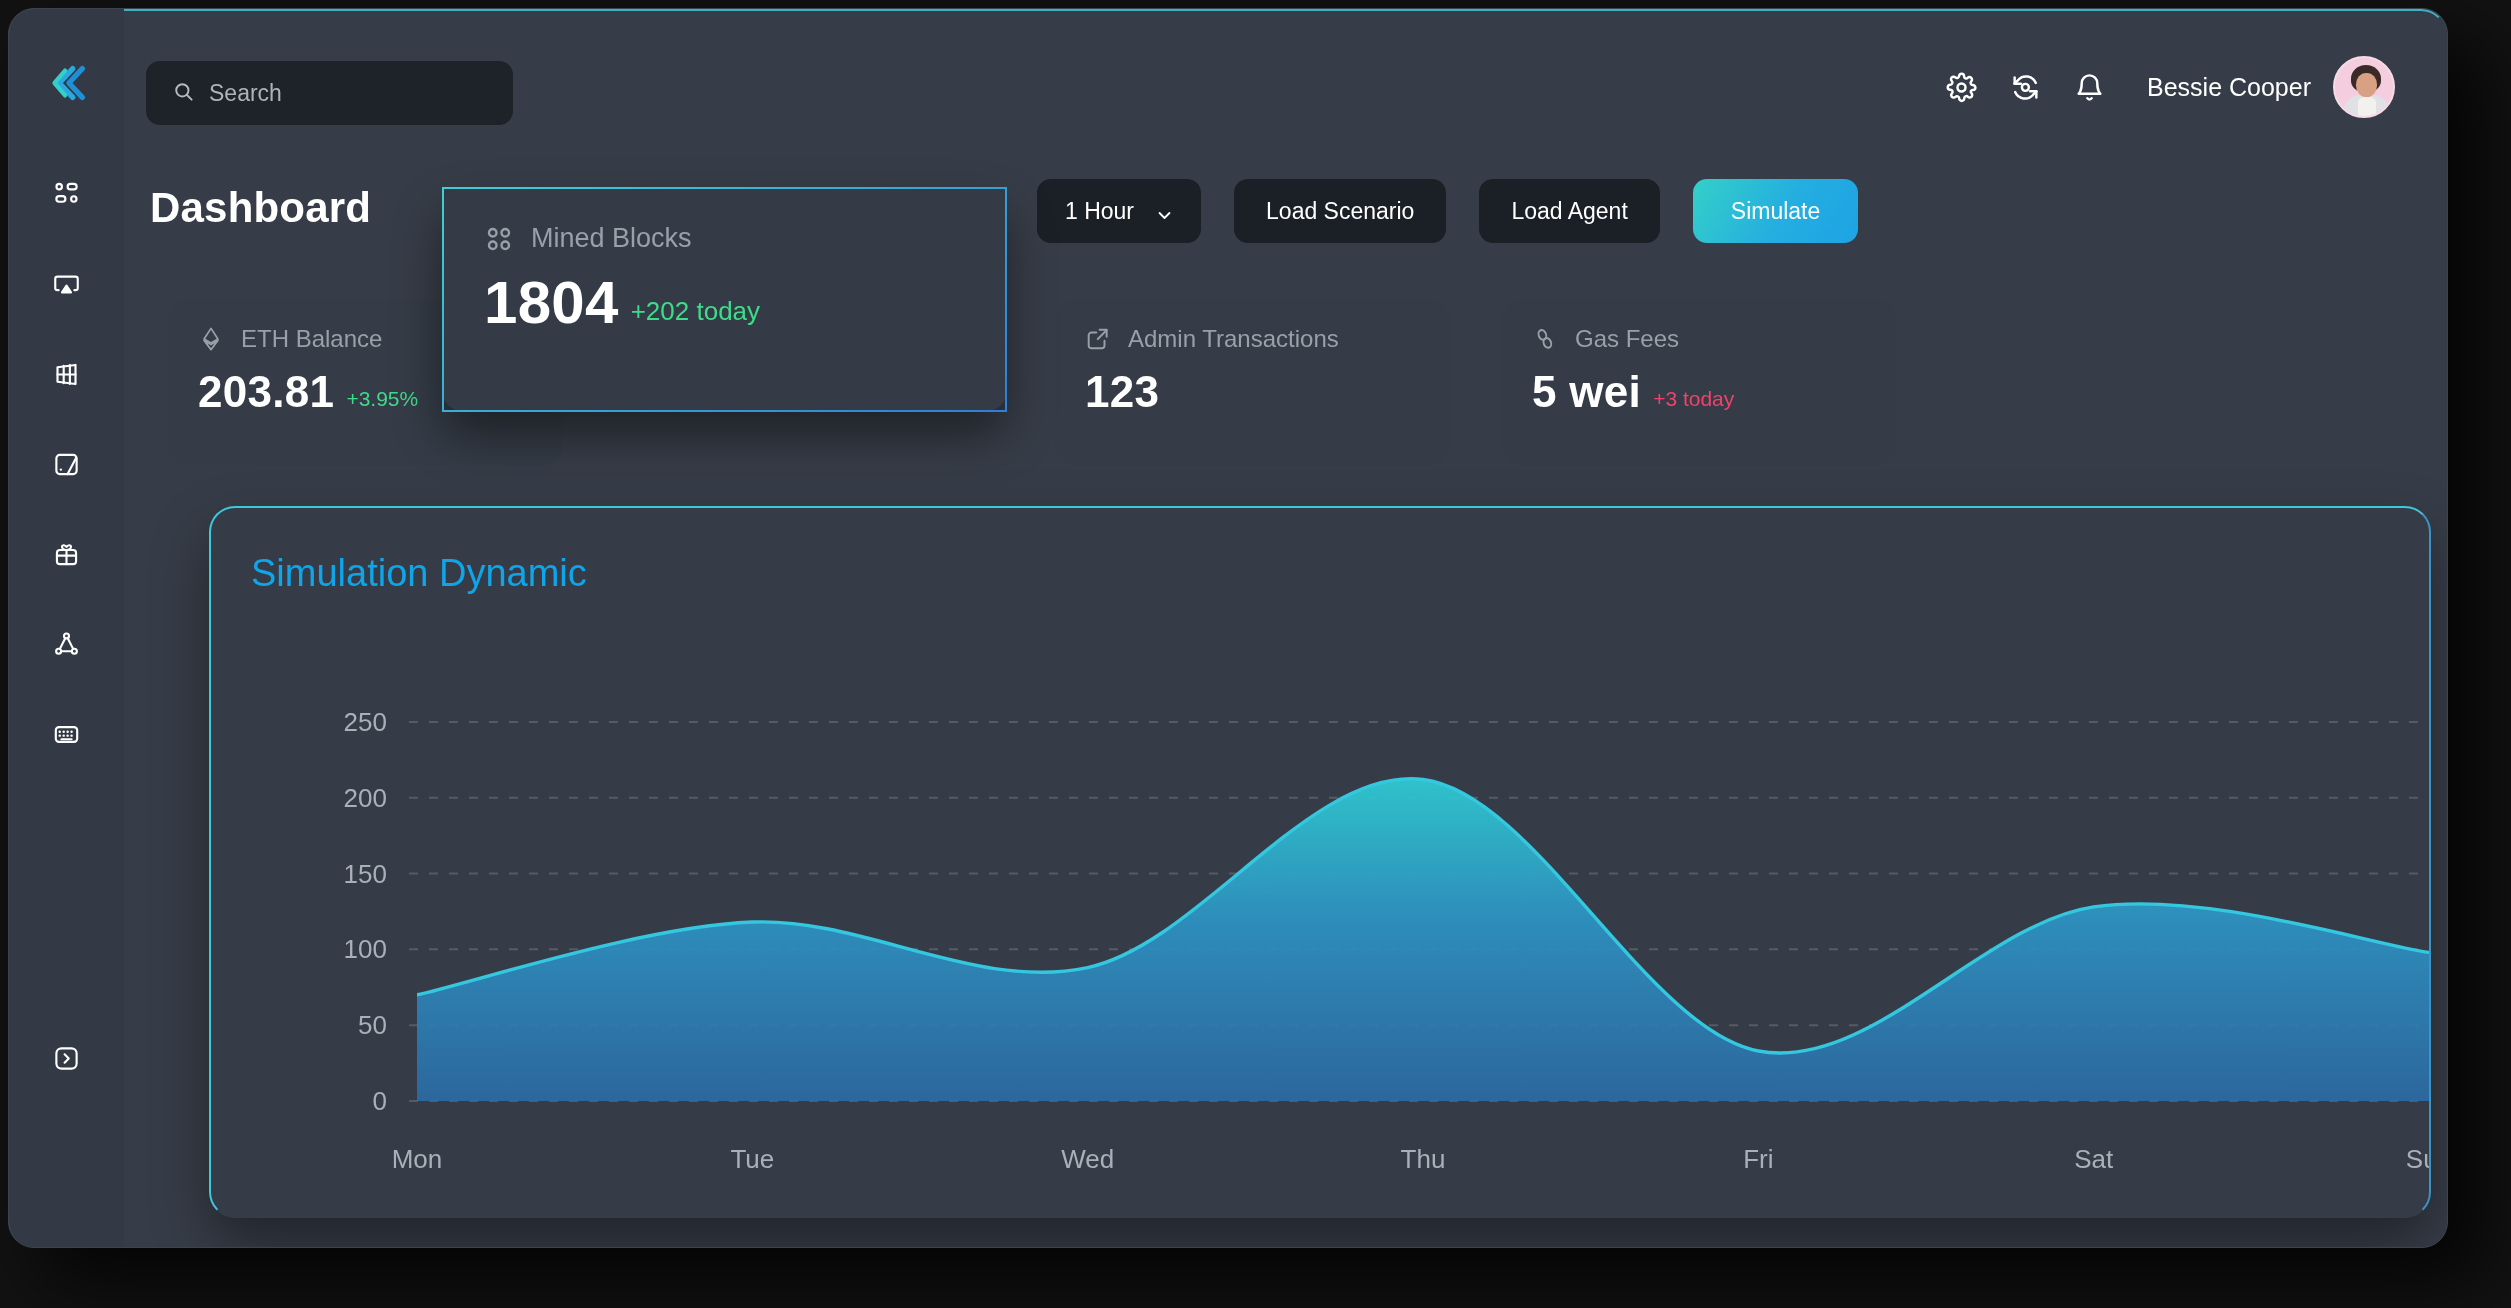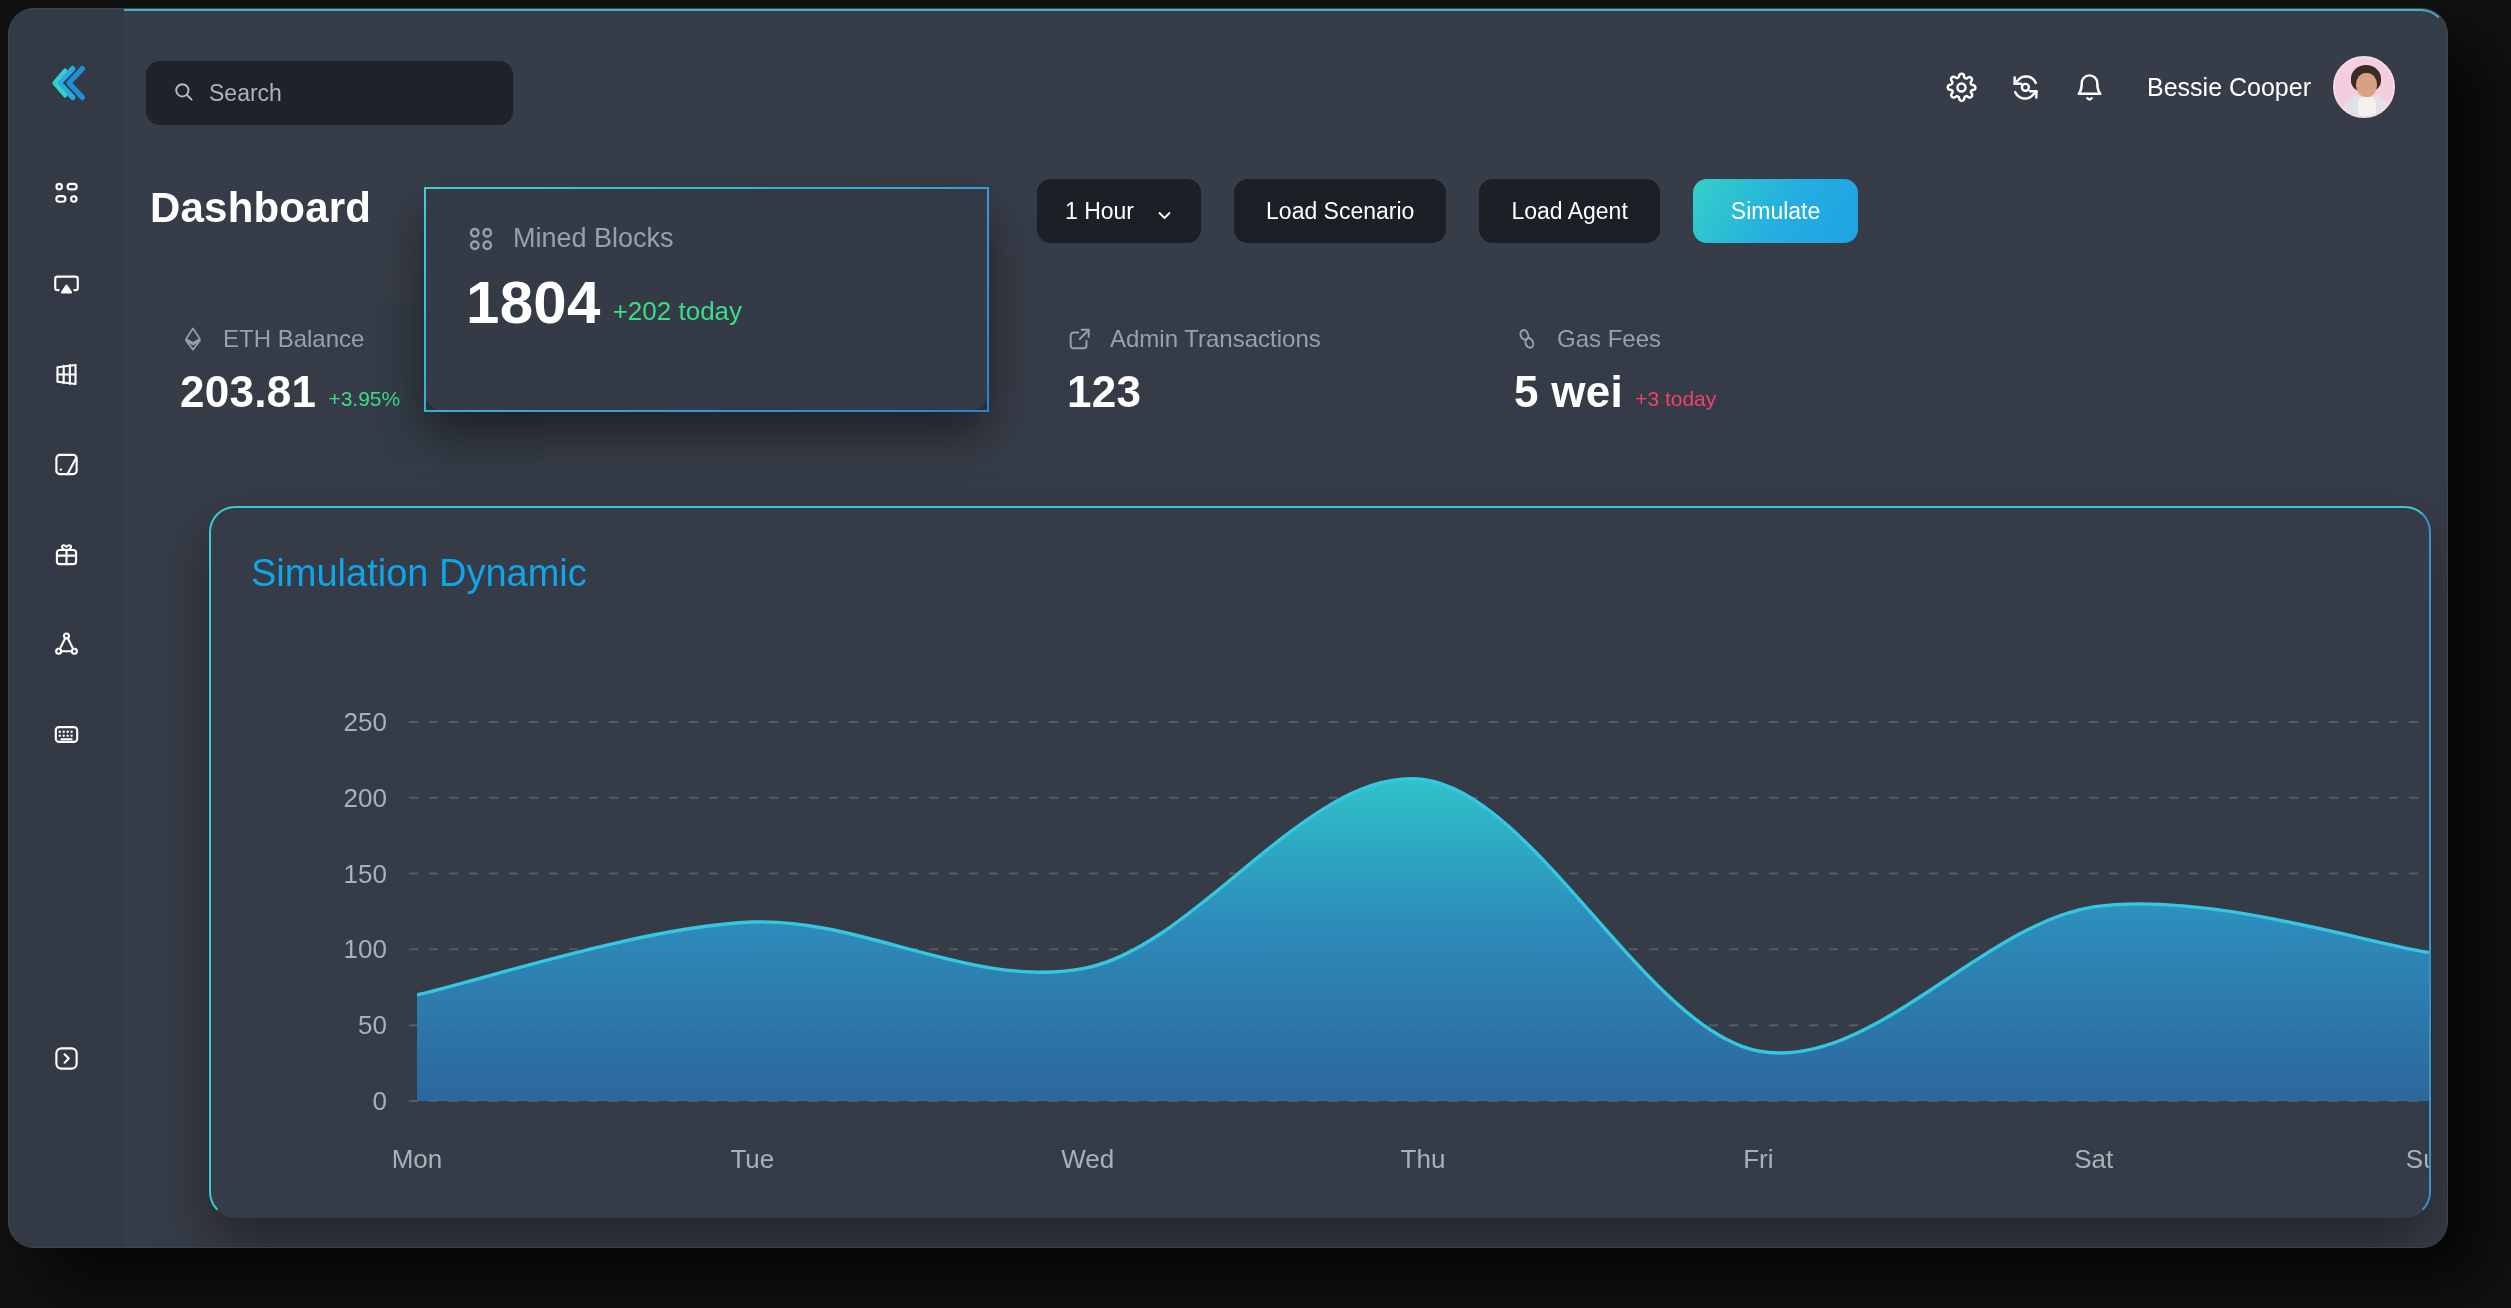--- a/index.html
+++ b/index.html
@@ -106,20 +106,21 @@
   .btn-primary{
     background:linear-gradient(120deg,#34d0c8 0%,#24aee0 55%,#1ea3e4 100%);
     color:#fff; padding:12px 38px;
   }
 
   
   .stat{
     position:absolute; border-radius:22px;
     background:#353c47;
     padding:26px 30px 0 30px;
+    margin-left:18px;
   }
   .stat-head{ display:flex; align-items:center; gap:17px; }
   .stat-head svg{ width:26px;height:26px; display:block; }
   .stat-label{ color:#9aa0a8; font-size:24px; }
   .stat-body{ display:flex; align-items:flex-end; gap:12px; margin-top:14px;}
   .stat-value{ color:#fff; font-weight:bold; letter-spacing:.3px; }
   .stat-delta{ font-size:21px; padding-bottom:6px; }
   .up{ color:#3ddc89; }
   .down{ color:#f2416b; }
 

